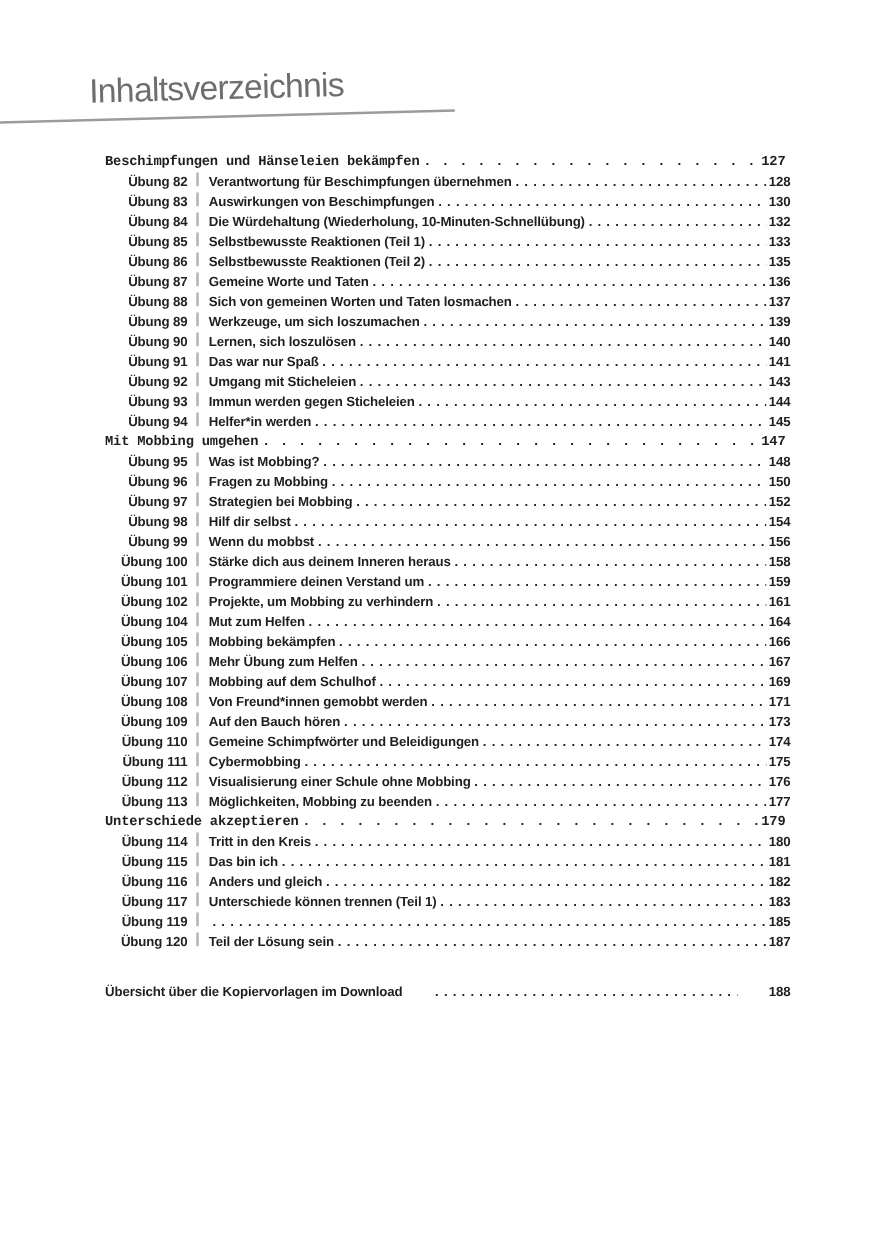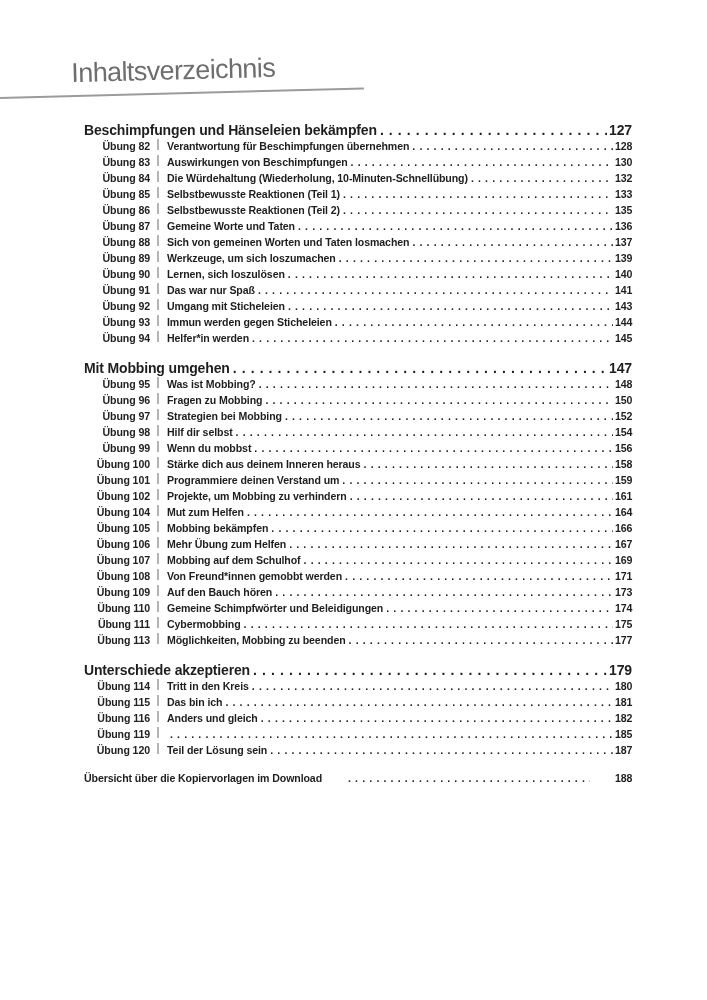--- a/index.html
+++ b/index.html
@@ -45,30 +45,30 @@
 
   
   .toc {
     position: absolute;
     top: 122px; left: 84px;
     width: 553px;
     font-size: 10.6px;
     letter-spacing: -0.1px;
   }
   .toc-section { margin: 0 0 0 0; }
-  .toc-section + .toc-section { margin-top: 14px; }
+  .toc-section + .toc-section { }
 
   .row {
     display: flex;
     align-items: baseline;
     line-height: 16px;
     white-space: nowrap;
     font-weight: bold;
   }
-  .section-header { font-weight: bold; font-size: 14px; letter-spacing: -0.15px; }
+  .section-header { font-weight: bold; font-size: 11px; letter-spacing: -0.15px; font-family: Liberation Mono, monospace; }
   .sec-page  { flex: none; width: 28px; font-weight: bold; }
 
   .entry-label {
     flex: none;
     width: 66px;
     text-align: right;
     color: #222;
   }
   .vbar {
     flex: none;
@@ -86,21 +86,21 @@
     white-space: nowrap;
     text-align: right;
     margin: 0 2px 0 3px;
   }
   .dots::after {
     content: ". . . . . . . . . . . . . . . . . . . . . . . . . . . . . . . . . . . . . . . . . . . . . . . . . . . . . . . . . . . . . . . . . . . . . . . . . . . . . . . . . . . . . . . . . . . . . . . . . . . . .";
     letter-spacing: 0.6px;
   }
   .entry-page { flex: none; width: 22px; text-align: left; }
 
-  .footer-row { margin-top: 12px; gap: 23px; }
+  .footer-row { margin-top: 24px; gap: 23px; }
 </style>
 </head>
 <body>
 
 <div class="page">
 
   <header class="title-block">
     <h1 class="page-title">Inhaltsverzeichnis</h1>
     <div class="title-rule"></div>
   </header>
@@ -349,20 +349,27 @@
   </div>
 
   <div class="row toc-entry">
     <span class="entry-label">Übung 111</span>
     <span class="vbar"></span>
     <span class="entry-title">Cybermobbing</span>
     <span class="dots"></span>
     <span class="entry-page">175</span>
   </div>
 
+  <div class="row toc-entry">
+    <span class="entry-label">Übung 112</span>
+    <span class="vbar"></span>
+    <span class="entry-title">Visualisierung einer Schule ohne Mobbing</span>
+    <span class="dots"></span>
+    <span class="entry-page">176</span>
+  </div>
 
   <div class="row toc-entry">
     <span class="entry-label">Übung 113</span>
     <span class="vbar"></span>
     <span class="entry-title">Möglichkeiten, Mobbing zu beenden</span>
     <span class="dots"></span>
     <span class="entry-page">177</span>
   </div>
 </div>
   </section>
@@ -391,20 +398,27 @@
   </div>
 
   <div class="row toc-entry">
     <span class="entry-label">Übung 116</span>
     <span class="vbar"></span>
     <span class="entry-title">Anders und gleich</span>
     <span class="dots"></span>
     <span class="entry-page">182</span>
   </div>
 
+  <div class="row toc-entry">
+    <span class="entry-label">Übung 117</span>
+    <span class="vbar"></span>
+    <span class="entry-title">Unterschiede können trennen (Teil 1)</span>
+    <span class="dots"></span>
+    <span class="entry-page">183</span>
+  </div>
 
 
   <div class="row toc-entry">
     <span class="entry-label">Übung 119</span>
     <span class="vbar"></span>
     <span class="dots"></span>
     <span class="entry-page">185</span>
   </div>
 
   <div class="row toc-entry">

